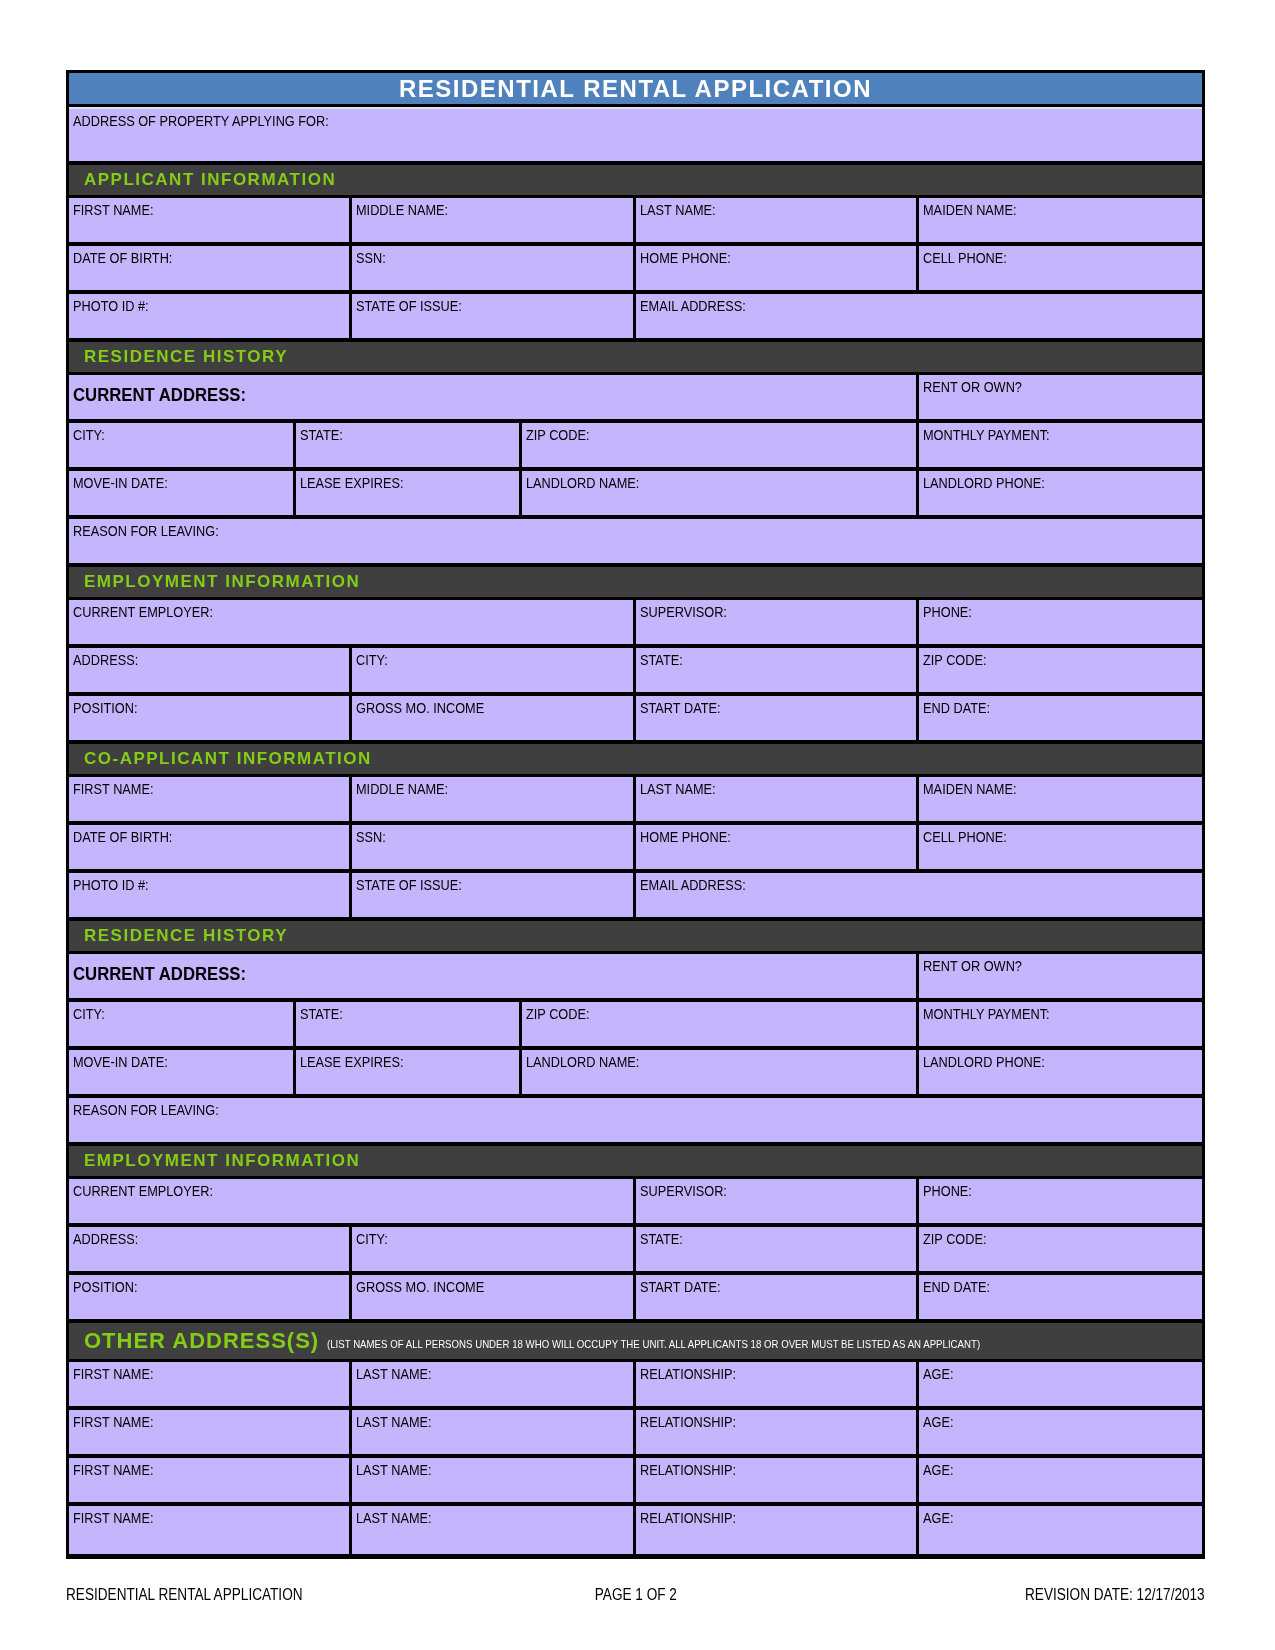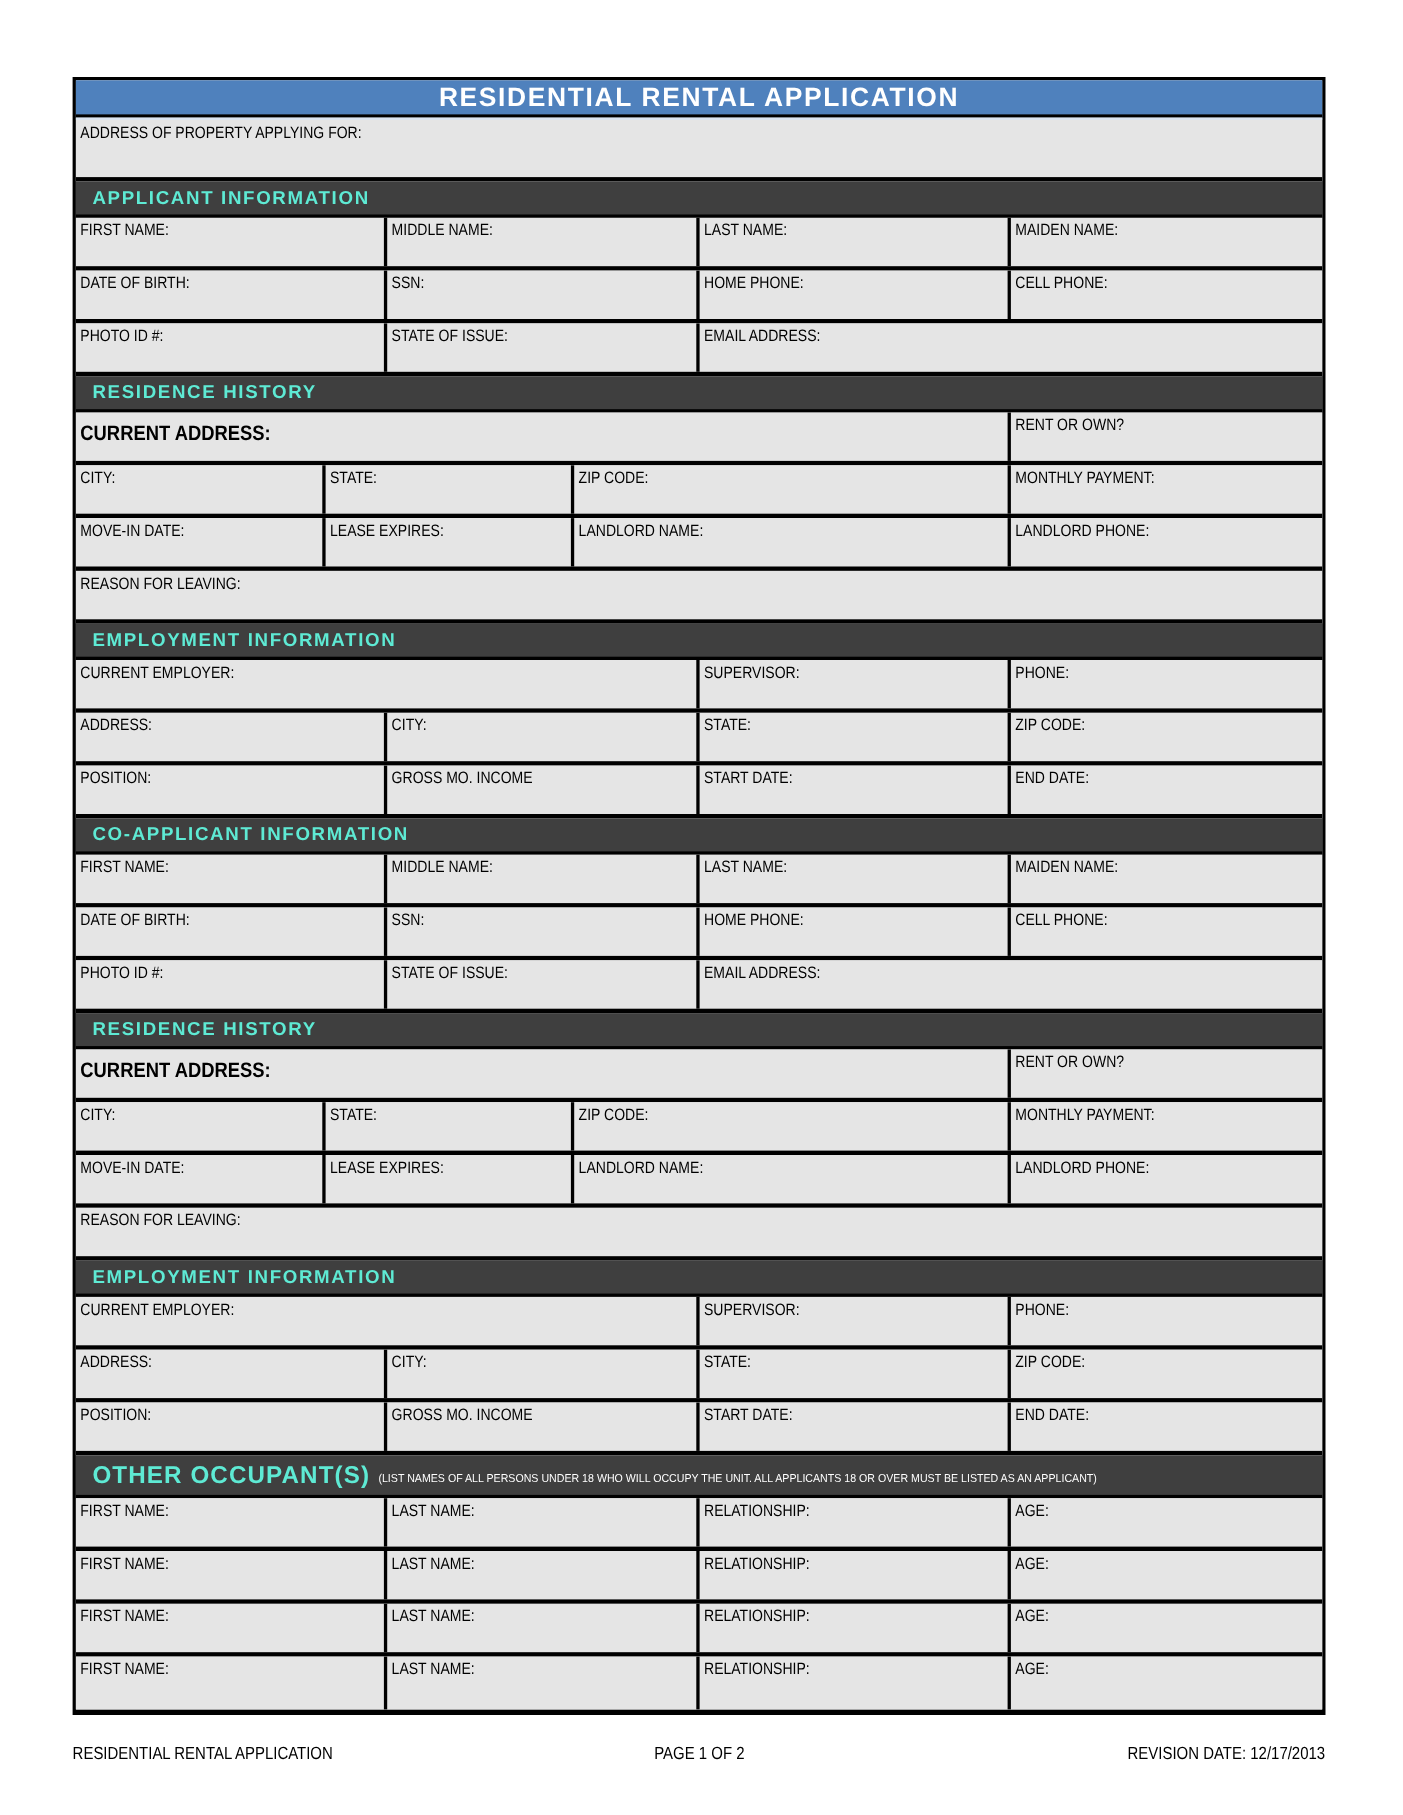--- a/index.html
+++ b/index.html
@@ -34,21 +34,21 @@
     color: #ffffff;
     font-weight: bold;
     font-size: 24px;
     letter-spacing: 1.5px;
     white-space: nowrap;
   }
   .row {
     display: flex;
     height: 48px;
     border-bottom: 4px solid #000;
-    background: #e5e5e5;
+    background: #c4b5fd;
   }
   .row:last-child { border-bottom: none; }
   .row-tall { height: 58px; border-top: 2px solid #dbe5f1; }
   .cell {
     position: relative;
     border-right: 3px solid #000;
     padding: 3px 0 0 4px;
     overflow: hidden;
   }
   .cell:last-child { border-right: none; }
@@ -68,21 +68,21 @@
   }
   .bar {
     height: 33px;
     background: #3f3f3f;
     border-bottom: 3px solid #000;
     display: flex;
     align-items: center;
     padding-left: 15px;
   }
   .bar-label {
-    color: #5eead4;
+    color: #84cc16;
     font-weight: bold;
     font-size: 17px;
     letter-spacing: 1.5px;
     white-space: nowrap;
   }
   .bar-lg { height: 39px; }
   .bar-lg .bar-label { font-size: 22px; letter-spacing: 1px; }
   .bar-note {
     color: #ffffff;
     font-size: 10.5px;
@@ -238,21 +238,21 @@
           <div class="cell" style="width: 25%;"><span class="label">STATE:</span></div>
           <div class="cell" style="width: 25%;"><span class="label">ZIP CODE:</span></div>
         </div>
         <div class="row">
           <div class="cell" style="width: 25%;"><span class="label">POSITION:</span></div>
           <div class="cell" style="width: 25%;"><span class="label">GROSS MO. INCOME</span></div>
           <div class="cell" style="width: 25%;"><span class="label">START DATE:</span></div>
           <div class="cell" style="width: 25%;"><span class="label">END DATE:</span></div>
         </div>
         <div class="bar bar-lg">
-          <span class="bar-label">OTHER OCCUPANT(S)</span>
+          <span class="bar-label">OTHER ADDRESS(S)</span>
           <span class="bar-note">(LIST NAMES OF ALL PERSONS UNDER 18 WHO WILL OCCUPY THE UNIT. ALL APPLICANTS 18 OR OVER MUST  BE LISTED AS AN APPLICANT)</span>
         </div>
         <div class="row">
           <div class="cell" style="width: 25%;"><span class="label">FIRST NAME:</span></div>
           <div class="cell" style="width: 25%;"><span class="label">LAST NAME:</span></div>
           <div class="cell" style="width: 25%;"><span class="label">RELATIONSHIP:</span></div>
           <div class="cell" style="width: 25%;"><span class="label">AGE:</span></div>
         </div>
         <div class="row">
           <div class="cell" style="width: 25%;"><span class="label">FIRST NAME:</span></div>

